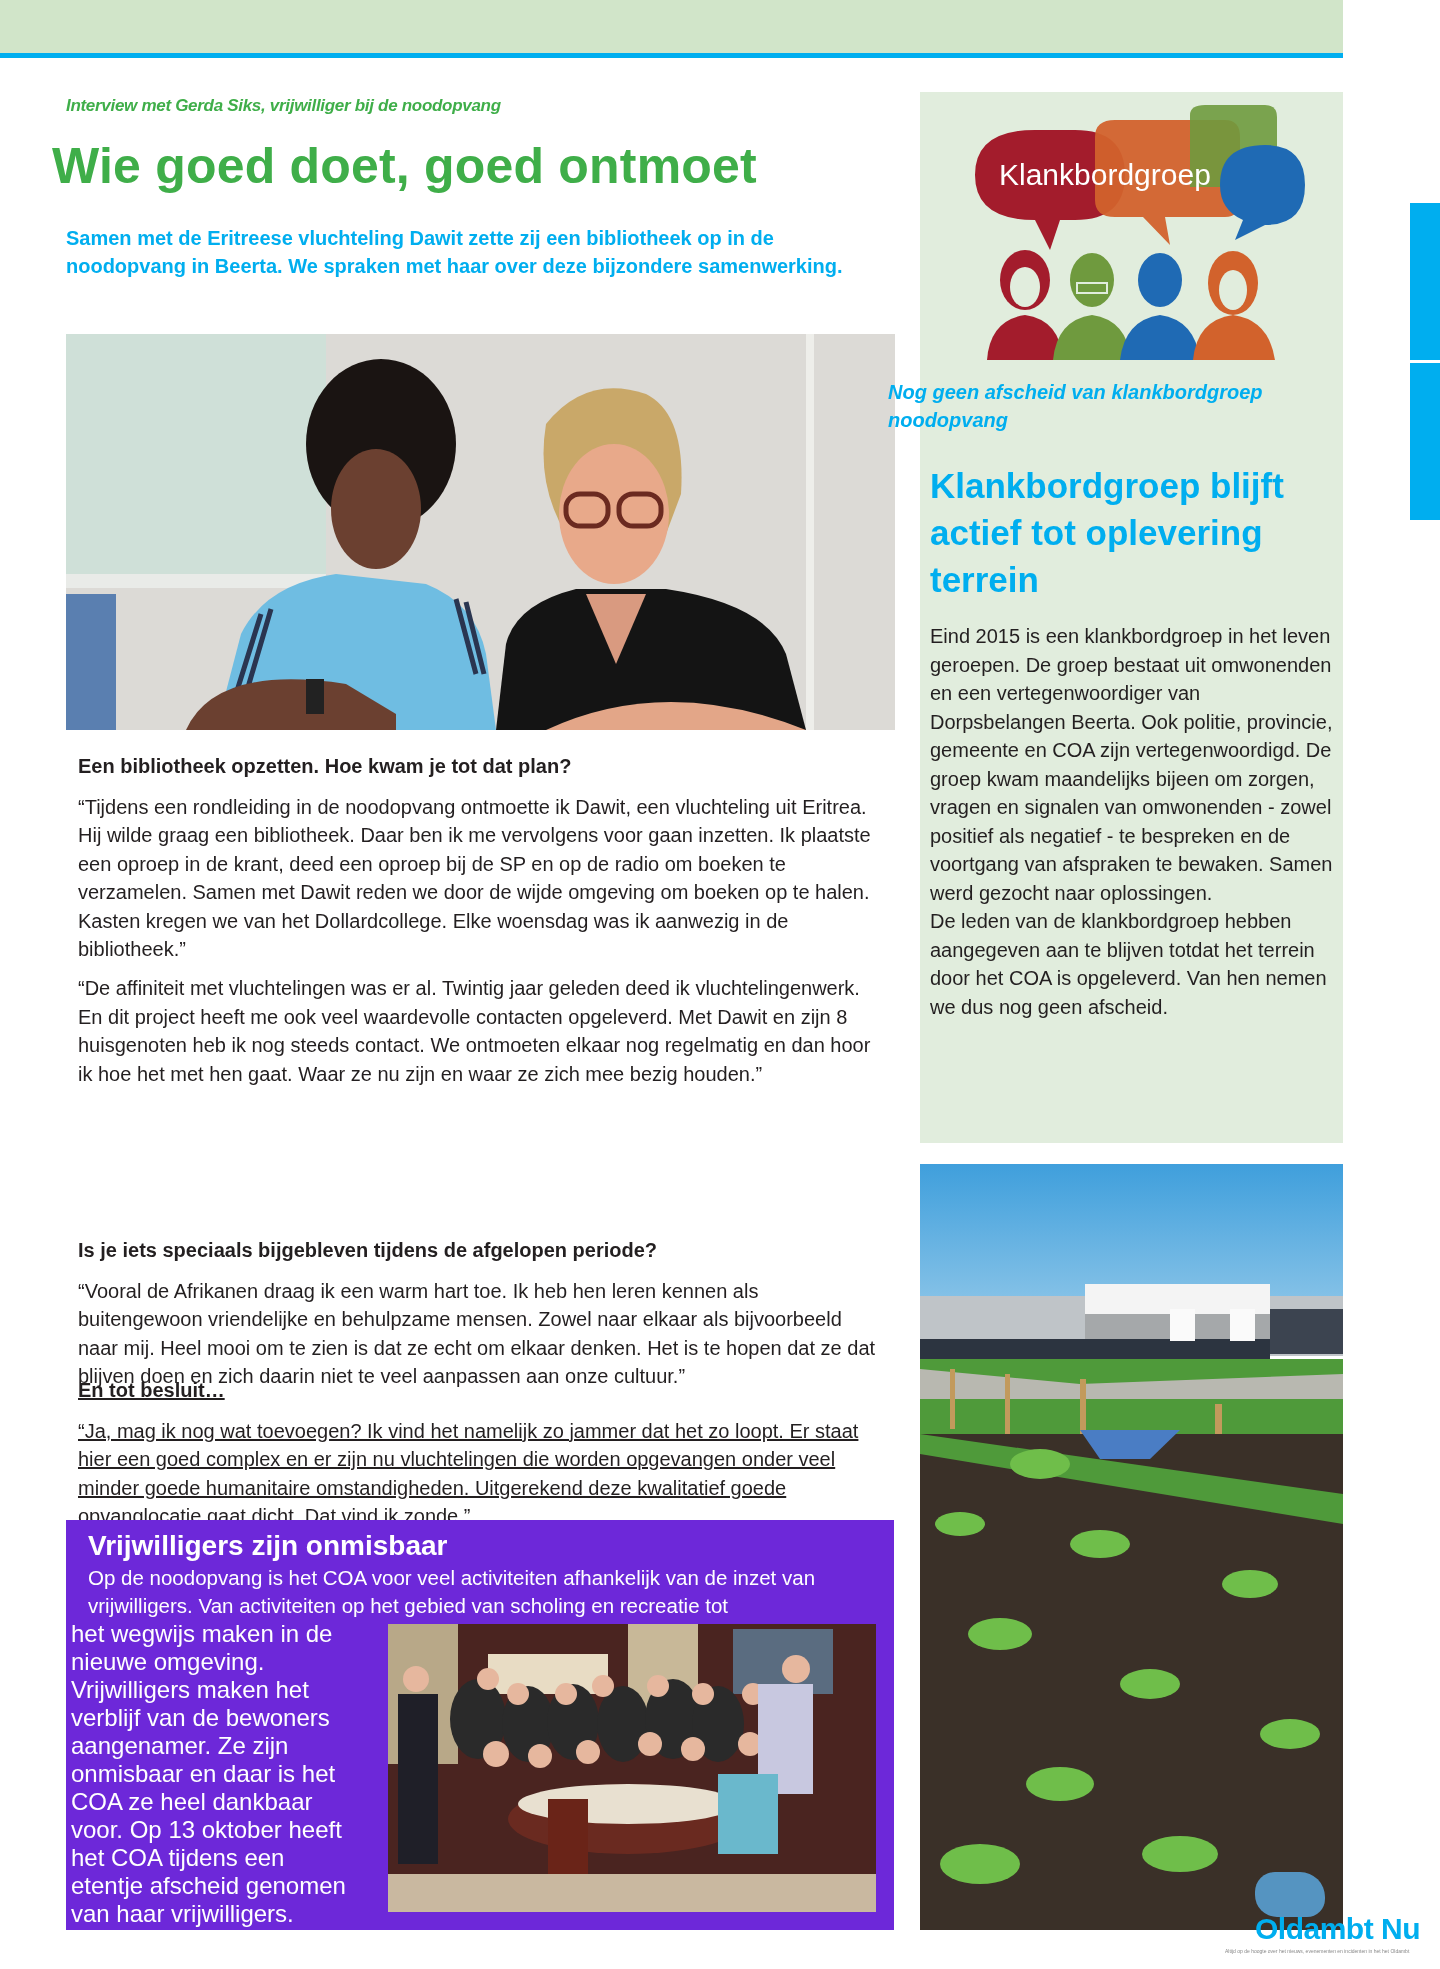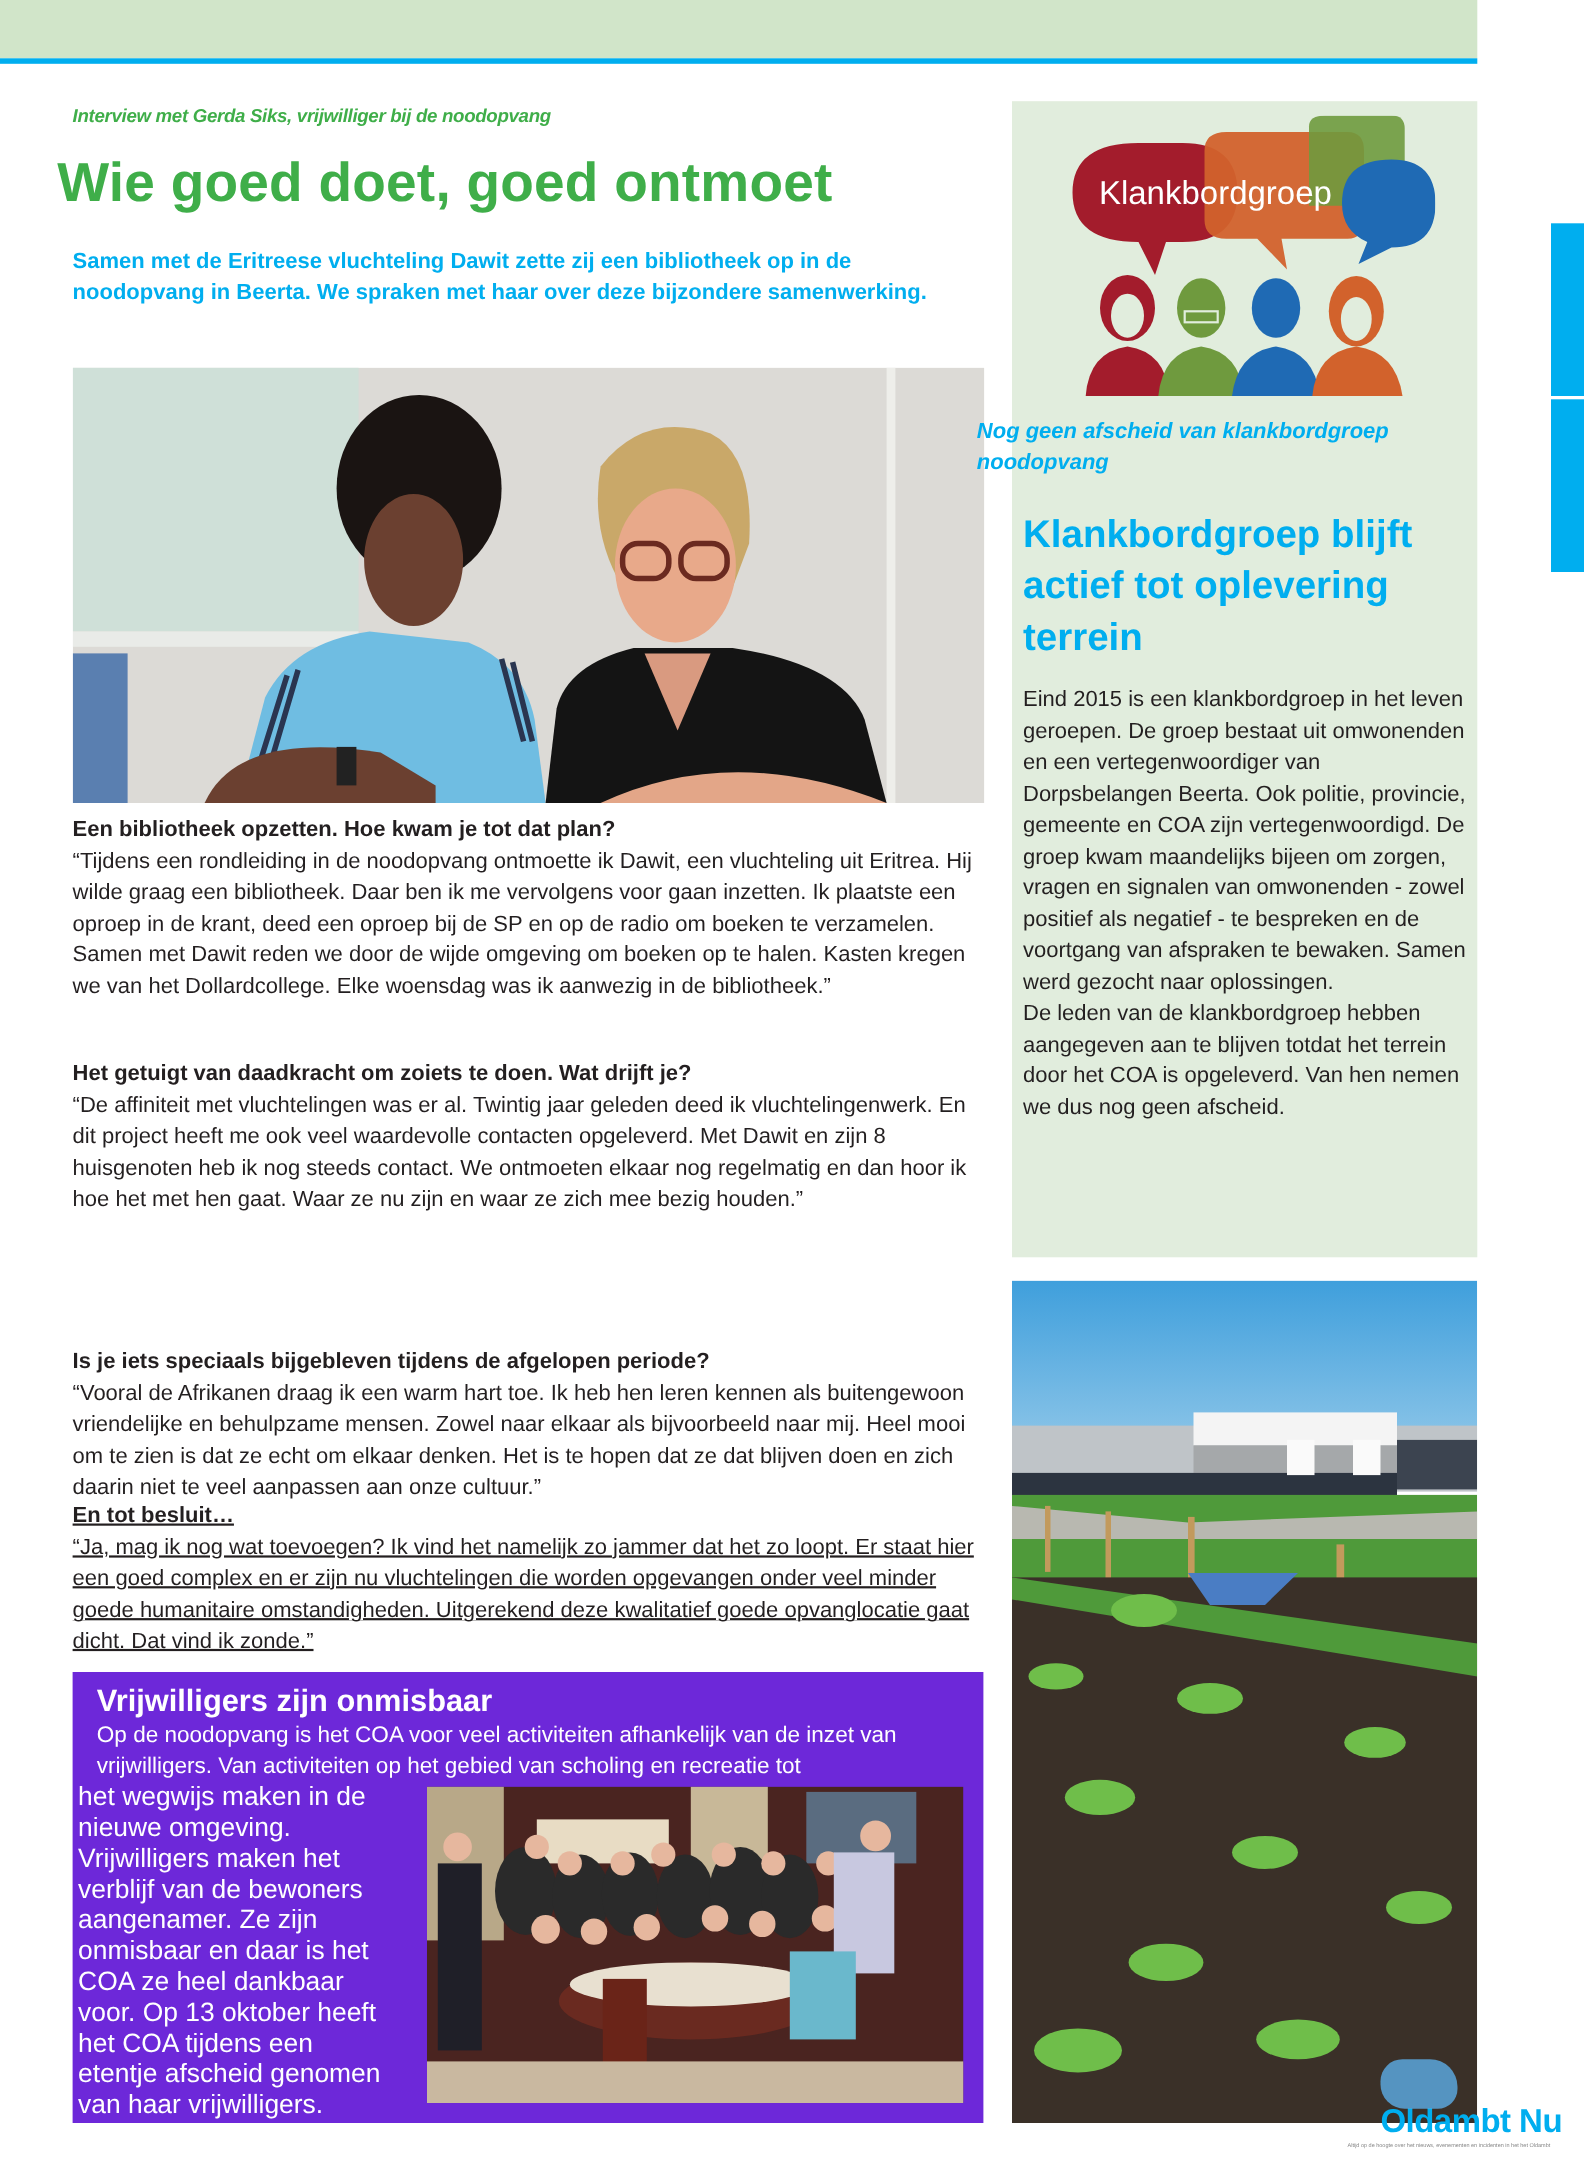--- a/index.html
+++ b/index.html
@@ -9,21 +9,21 @@
   .topline { position:absolute; left:0; top:53px; width:1343px; height:5px; background:#00aeef; }
   .sidetab { position:absolute; left:1410px; width:30px; background:#00aeef; }
   .kicker { position:absolute; left:66px; top:96px; font-size:17px; font-weight:bold; font-style:italic;
             color:#3fae49; letter-spacing:-0.3px; }
   .title { position:absolute; left:52px; top:137px; font-size:50px; font-weight:bold; color:#3fae49;
            letter-spacing:0.2px; }
   .intro { position:absolute; left:66px; top:224px; width:830px; font-size:20px; font-weight:bold;
            color:#00aeef; line-height:28px; }
   .photo { position:absolute; overflow:hidden; }
   .body-col { position:absolute; left:66px; width:830px; font-size:20px; line-height:28.5px; color:#231f20; }
-  .body-col p { margin:0; }
+  .body-col p { margin:12px; }
   .q { font-weight:bold; }
   .sidebar { position:absolute; left:920px; top:92px; width:423px; height:1051px; background:#e1eddd; }
   .side-kicker { position:absolute; left:888px; top:378px; width:400px; font-size:20px; font-weight:bold;
                  font-style:italic; color:#00aeef; line-height:28px; }
   .side-title { position:absolute; left:930px; top:462px; width:400px; font-size:35px; font-weight:bold;
                 color:#00aeef; line-height:47px; }
   .side-body { position:absolute; left:930px; top:622px; width:410px; font-size:20px; line-height:28.5px; color:#231f20; }
   .side-body p { margin:0; }
   .bluebox { position:absolute; left:66px; top:1520px; width:828px; height:410px; background:#6d28d9; color:#ffffff; }
   .bb-title { position:absolute; left:22px; top:10px; font-size:28px; font-weight:bold; }
@@ -68,21 +68,20 @@
     <path d="M520 260 L550 330 L580 260 Z" fill="#d99a80"></path>
     <path d="M480 396 Q600 340 740 396 Z" fill="#e3a688"></path>
   </svg>
 </div>
 
 <div class="body-col" style="top:740px;">
   <p class="q">Een bibliotheek opzetten. Hoe kwam je tot dat plan?</p>
   <p>“Tijdens een rondleiding in de noodopvang ontmoette ik Dawit, een vluchteling uit Eritrea. Hij wilde graag een bibliotheek. Daar ben ik me vervolgens voor gaan inzetten. Ik plaatste een oproep in de krant, deed een oproep bij de SP en op de radio om boeken te verzamelen. Samen met Dawit reden we door de wijde omgeving om boeken op te halen. Kasten kregen we van het Dollardcollege. Elke woensdag was ik aanwezig in de bibliotheek.”</p>
 </div>
 <div class="body-col" style="top:962px;">
-  <p class="q">Het getuigt van daadkracht om zoiets te doen. Wat drijft je?</p>
   <p>“De affiniteit met vluchtelingen was er al. Twintig jaar geleden deed ik vluchtelingenwerk. En dit project heeft me ook veel waardevolle contacten opgeleverd. Met Dawit en zijn 8 huisgenoten heb ik nog steeds contact. We ontmoeten elkaar nog regelmatig en dan hoor ik hoe het met hen gaat. Waar ze nu zijn en waar ze zich mee bezig houden.”</p>
 </div>
 <div class="body-col" style="top:1224px;">
   <p class="q">Is je iets speciaals bijgebleven tijdens de afgelopen periode?</p>
   <p>“Vooral de Afrikanen draag ik een warm hart toe. Ik heb hen leren kennen als buitengewoon vriendelijke en behulpzame mensen. Zowel naar elkaar als bijvoorbeeld naar mij. Heel mooi om te zien is dat ze echt om elkaar denken. Het is te hopen dat ze dat blijven doen en zich daarin niet te veel aanpassen aan onze cultuur.”</p>
 </div>
 <div class="body-col" style="top:1364px;text-decoration:underline;">
   <p class="q">En tot besluit…</p>
   <p>“Ja, mag ik nog wat toevoegen? Ik vind het namelijk zo jammer dat het zo loopt. Er staat hier een goed complex en er zijn nu vluchtelingen die worden opgevangen onder veel minder goede humanitaire omstandigheden. Uitgerekend deze kwalitatief goede opvanglocatie gaat dicht. Dat vind ik zonde.”</p>
 </div>

